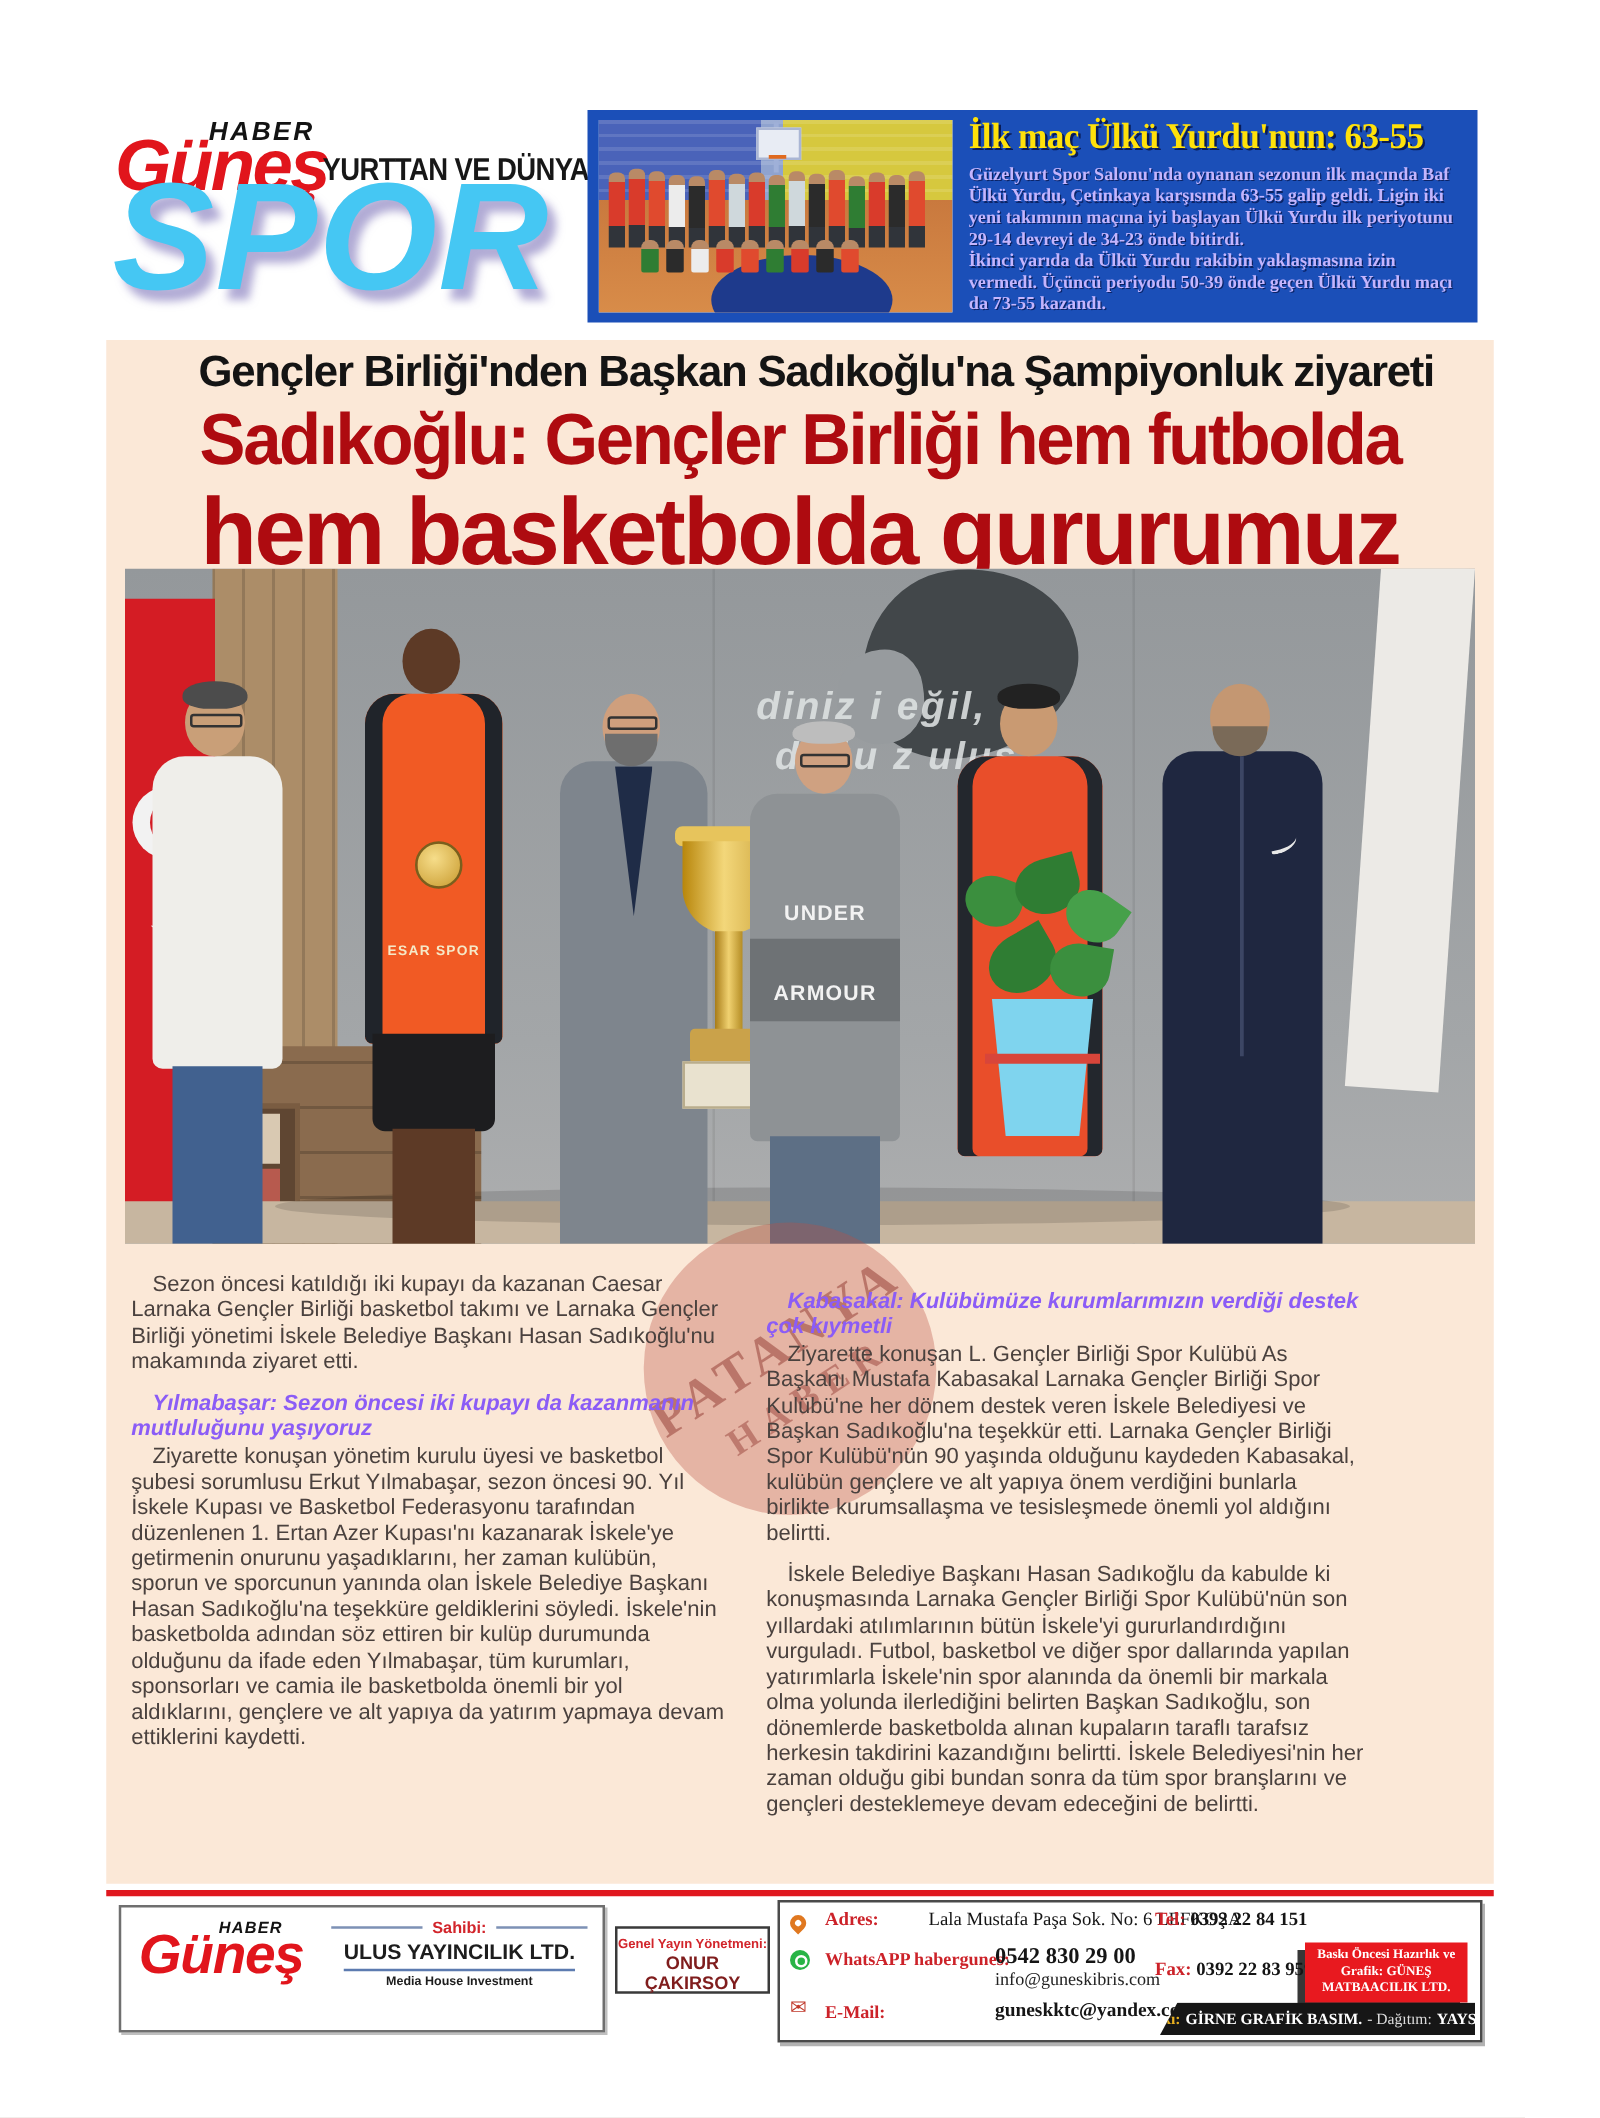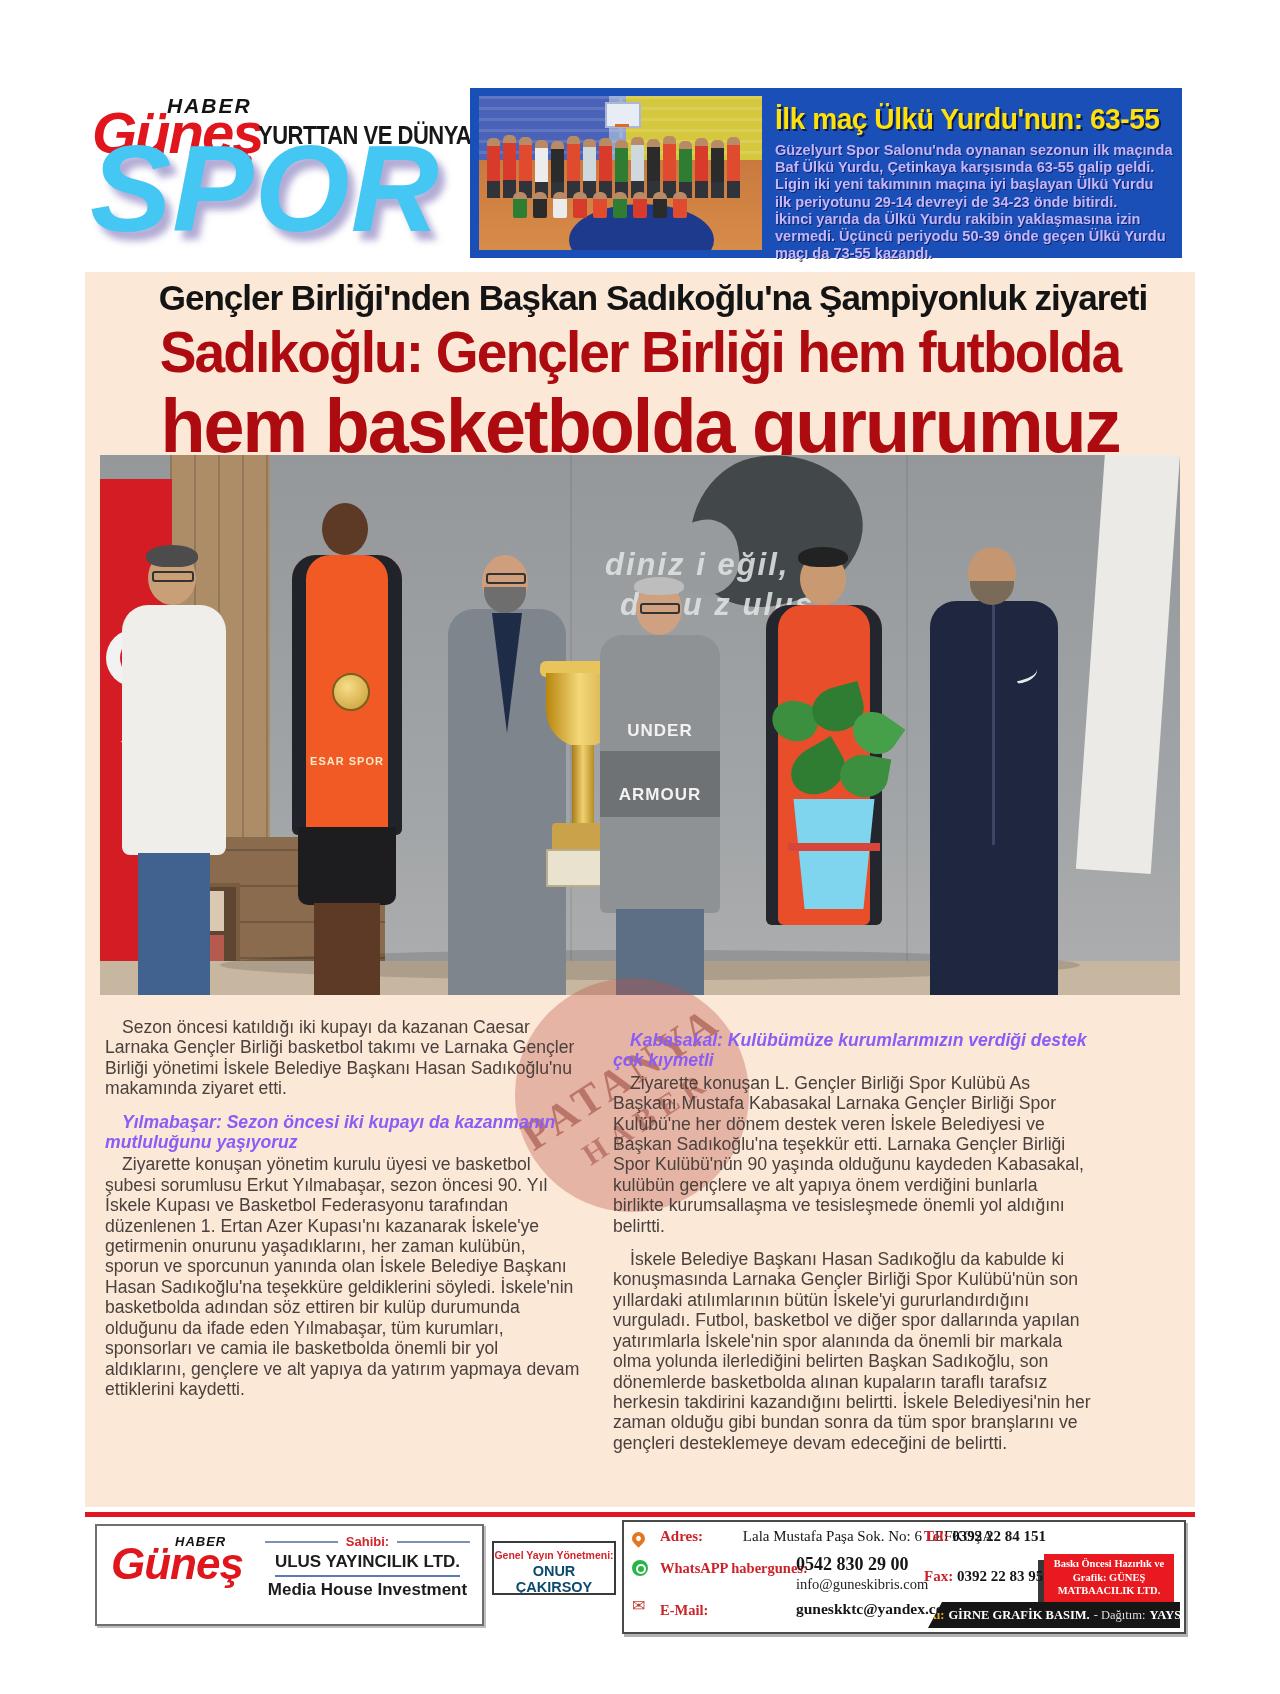--- a/index.html
+++ b/index.html
@@ -24,21 +24,21 @@
   .tp-circle{left:90px;top:108px;width:145px;height:72px;background:#1e3a8c;border-radius:50%;}
   .tp-hoop-pole{left:140px;top:2px;width:4px;height:40px;background:#9fb0d8;}
   .tp-board{left:126px;top:6px;width:32px;height:22px;background:#e8ecf4;border:2px solid #aab6d4;}
   .tp-rim{left:136px;top:28px;width:14px;height:3px;background:#e06a1f;}
   .tp-row{left:8px;top:36px;width:268px;height:66px;display:flex;gap:3px;align-items:flex-end;}
   .tp-row span{display:block;width:13px;border-radius:5px 5px 0 0;
      background:linear-gradient(180deg,#b98a66 0 8px,var(--c) 8px 72%,#30343a 72% 100%);}
   .tp-sit{left:34px;top:94px;width:220px;height:28px;display:flex;gap:6px;align-items:flex-end;}
   .tp-sit span{display:block;width:14px;height:26px;border-radius:6px 6px 2px 2px;
      background:linear-gradient(180deg,#b98a66 0 7px,var(--c) 7px 100%);}
-  .tp-text{left:305px;top:15px;width:398px;}
+  .tp-text{left:305px;top:5px;width:398px;font-family:Liberation Serif, serif;}
   .tp-headline{font-size:29px;font-weight:900;color:#ffe10a;letter-spacing:-0.5px;white-space:nowrap;
      transform:scaleX(0.97);transform-origin:left top;text-shadow:2px 2px 0 rgba(8,24,80,0.95);}
   .tp-body{margin-top:6px;font-size:14.6px;font-weight:700;color:#c4b5fd;line-height:1.18;
      text-shadow:1px 1px 0 rgba(8,24,80,0.8);}
   .tp-body p{margin:0;}
 
   
   .article-bg{left:85px;top:272px;width:1110px;height:1235px;background:#fbe8d7;}
   .kicker{left:108px;top:278px;width:1090px;text-align:center;font-size:35px;font-weight:900;color:#141414;
           letter-spacing:-1px;white-space:nowrap;}
@@ -150,24 +150,24 @@
   
   .f-rule{left:85px;top:1512px;width:1110px;height:5px;background:#e0171e;}
   .fbox-left{left:95px;top:1524px;width:385px;height:98px;background:#fff;border:2px solid #6f6f6f;box-shadow:2px 2px 0 rgba(0,0,0,0.25);}
   .fl-haber{left:78px;top:8px;font-size:13px;font-weight:900;font-style:italic;color:#131313;letter-spacing:1px;position:absolute;}
   .fl-gunes{left:14px;top:16px;font-size:44px;font-weight:900;font-style:italic;color:#e1151c;letter-spacing:-1px;position:absolute;line-height:1;}
   .fl-mid{left:168px;top:8px;width:205px;text-align:center;position:absolute;}
   .fl-sahibi{display:flex;align-items:center;gap:8px;color:#d2252b;font-size:13px;font-weight:700;}
   .fl-sahibi:before,.fl-sahibi:after{content:"";flex:1;border-top:2px solid #7d91b5;}
   .fl-owner{font-size:17px;font-weight:800;color:#1d1d1d;margin-top:3px;}
   .fl-div{border-top:2px solid #5d7bb0;margin:3px 10px;}
-  .fl-sub{font-size:17px;font-weight:800;color:#1d1d1d;}
+  .fl-sub{font-size:10px;font-weight:800;color:#1d1d1d;}
   .fbox-editor{left:492px;top:1541px;width:124px;height:54px;background:#fff;border:2px solid #3a3a3a;text-align:center;padding-top:6px;box-sizing:border-box;}
   .fe-label{font-size:10.5px;font-weight:700;color:#d2252b;}
-  .fe-name{font-size:14.5px;font-weight:800;color:#0c4a6e;margin-top:2px;}
+  .fe-name{font-size:14.5px;font-weight:800;color:#7f1d1d;margin-top:2px;}
   .fbox-right{left:622px;top:1520px;width:560px;height:110px;background:#fff;border:2px solid #4a4a4a;box-shadow:2px 3px 0 rgba(0,0,0,0.3);}
   .serif{font-family:"Liberation Serif",serif;}
   .red-lab{color:#cc2229;font-weight:700;}
   .fc-row1{left:36px;top:6px;position:absolute;font-size:15px;}
   .fc-addr{color:#151515;margin-left:36px;}
   .fc-tel{left:300px;top:6px;position:absolute;font-size:15px;}
   .fc-val{color:#151515;font-weight:700;}
   .fc-wa-label{left:36px;top:38px;position:absolute;font-size:14.5px;}
   .fc-wa-num{left:172px;top:32px;position:absolute;font-size:18px;font-weight:700;color:#151515;}
   .fc-info{left:172px;top:54px;position:absolute;font-size:14.5px;color:#222;}

